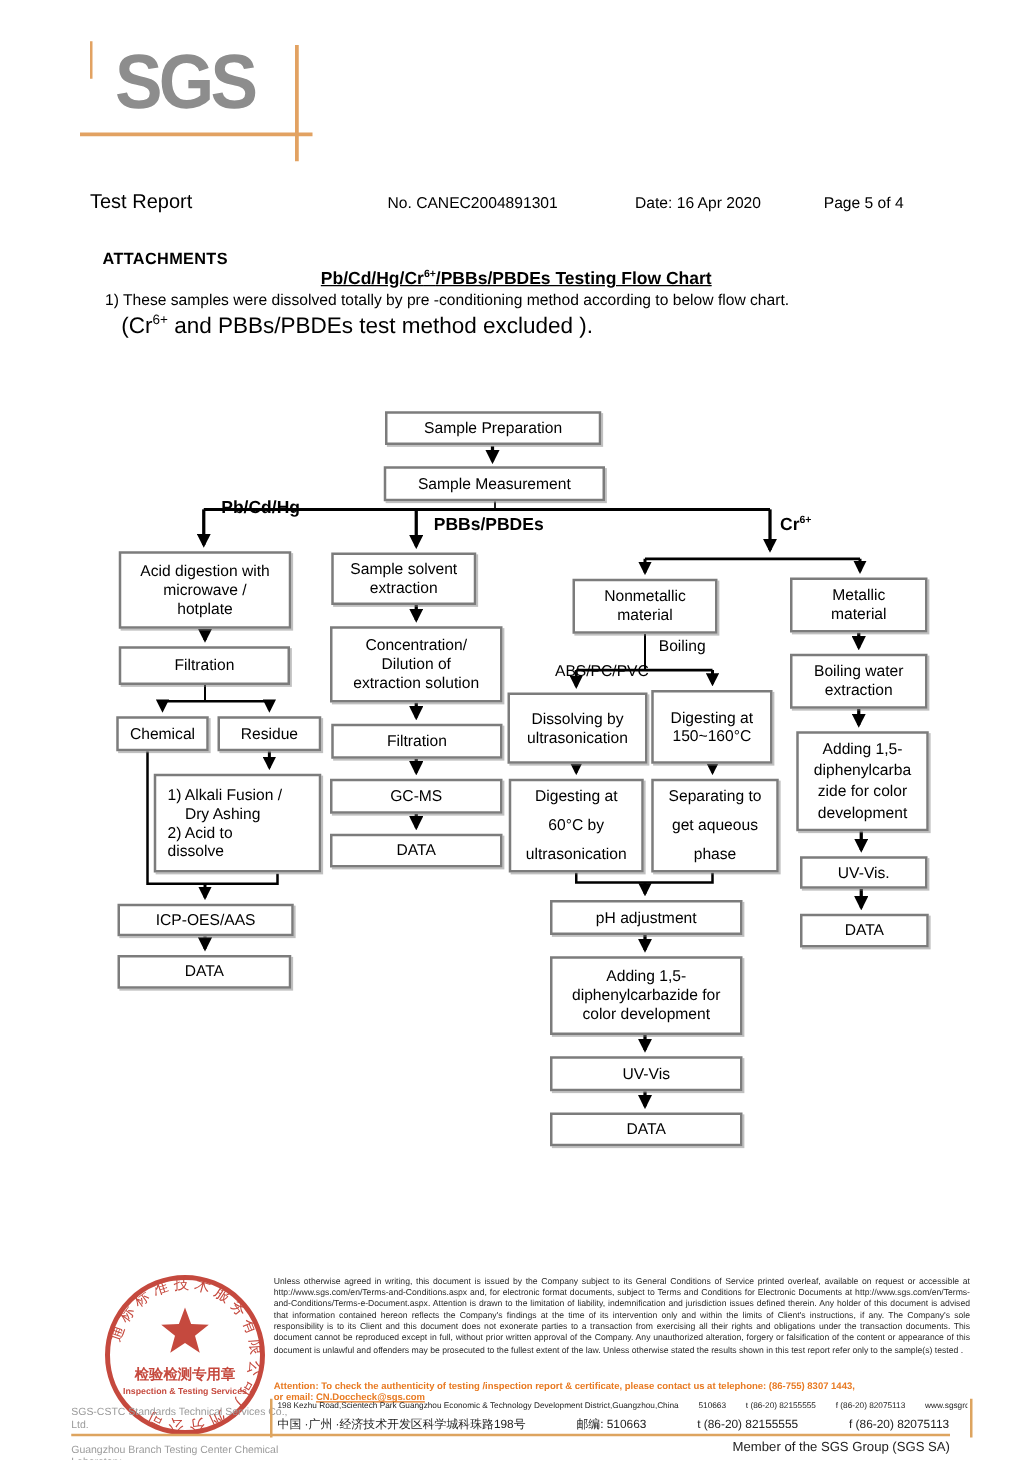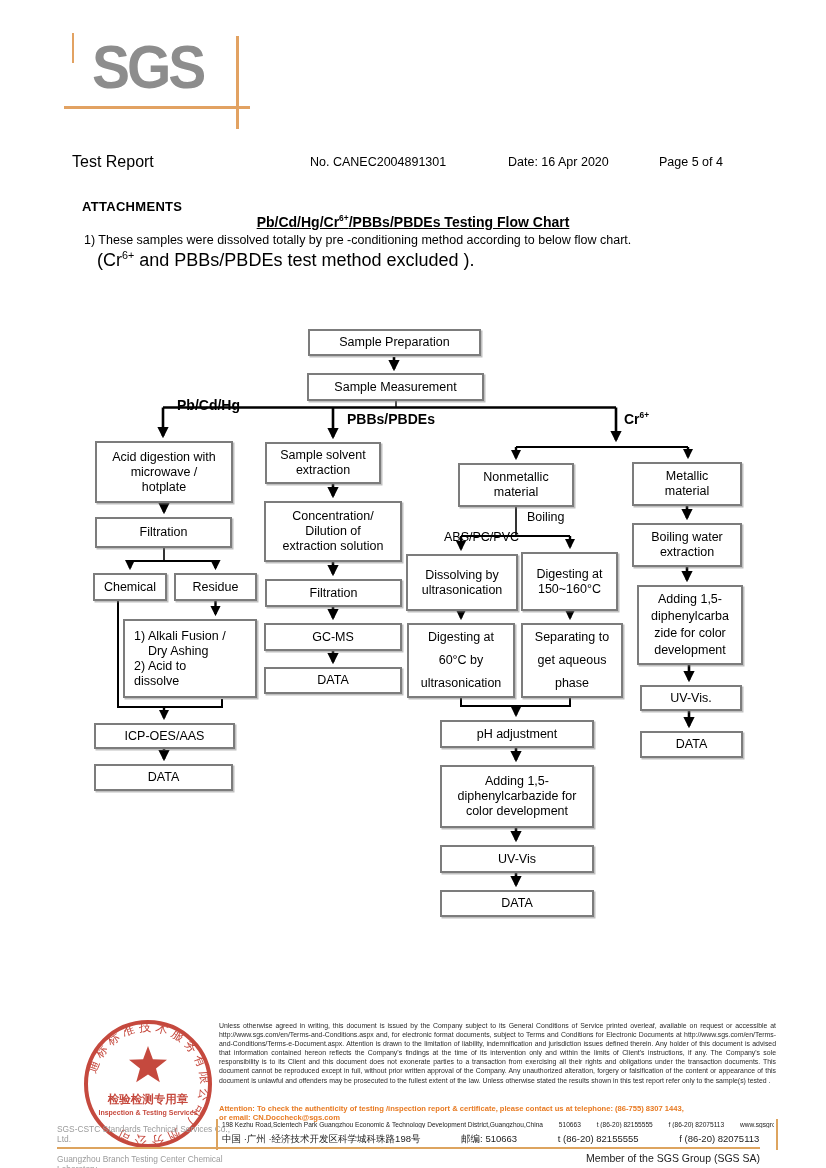--- a/index.html
+++ b/index.html
@@ -35,21 +35,21 @@
   .blabel{position:absolute;font-size:14px;font-weight:bold;}
   .slabel{position:absolute;font-size:12.5px;}
   
   .stamp{position:absolute;left:58px;top:1006px;opacity:.92;}
   .company-l1{position:absolute;left:57px;top:1124px;font-size:8.4px;color:#9b9b9b;width:175px;}
   .company-l2{position:absolute;left:57px;top:1136px;font-size:8.4px;color:#9b9b9b;width:185px;margin-top:18px;}
   .disclaimer{position:absolute;left:219px;top:1021px;width:557px;font-size:6.9px;
               line-height:9.1px;text-align:justify;color:#2a2a2a;}
   .attention{position:absolute;left:219px;top:1104px;width:557px;font-size:7.6px;
              line-height:9.2px;font-weight:bold;color:#e87a22;}
-  .attn-mail{}
+  .attn-mail{text-decoration:underline;}
   .addr-divider{position:absolute;left:216px;top:1119px;width:2px;height:31px;background:#dda45f;}
   .addr-divider-r{position:absolute;left:776px;top:1119px;width:2px;height:31px;background:#dda45f;}
   .addr-en{position:absolute;left:222px;top:1121px;width:552px;font-size:6.6px;color:#222;
            white-space:nowrap;overflow:hidden;}
   .addr-cn{position:absolute;left:222px;top:1133px;width:552px;font-size:9.5px;color:#222;
            white-space:nowrap;overflow:hidden;}
   .addr-cn .gap{display:inline-block;width:38px;}
   .addr-en .gap{display:inline-block;width:14px;}
   .footer-rule{position:absolute;left:57px;top:1147px;width:703px;height:2px;background:#dda45f;}
   .member{position:absolute;left:460px;top:1152px;width:300px;text-align:right;font-size:10.5px;color:#222;}

